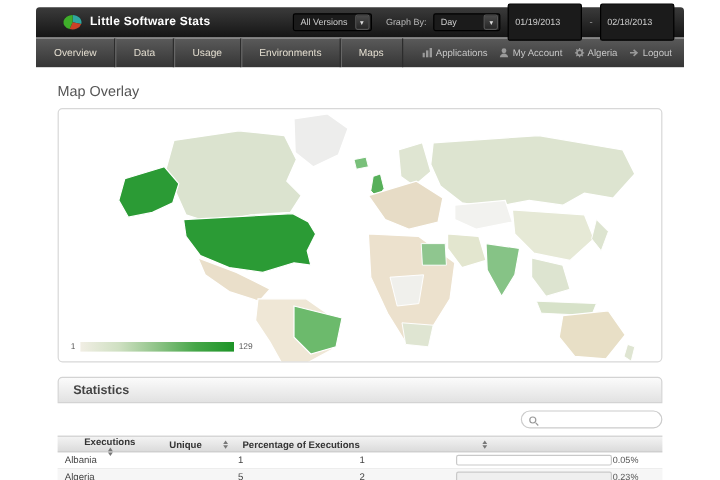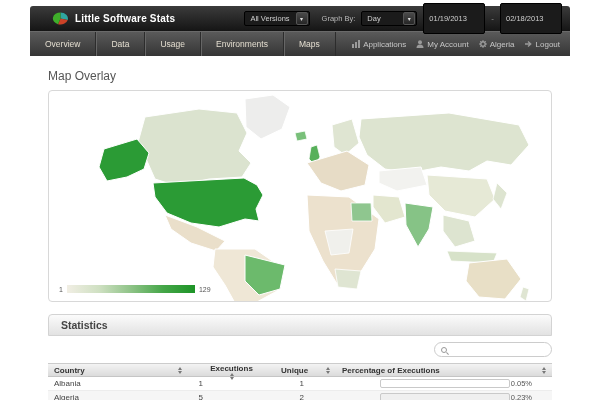--- a/index.html
+++ b/index.html
@@ -227,27 +227,20 @@
       </div>
 
       <div class="stats-toolbar">
         <div class="search-wrap">
           <span class="search-ico"></span>
           <input class="search-input" value="" style="">
         </div>
       </div>
 
       <div class="tbl-head">
-        <span class="th c-country">
-          <span>Country</span>
-          <span class="sort">
-              <i class="up"></i>
-              <i class="dn"></i>
-            </span>
-        </span>
         <span class="th c-exec">
           <span>Executions</span>
           <span class="sort">
               <i class="up"></i>
               <i class="dn"></i>
             </span>
         </span>
         <span class="th c-uniq">
           <span>Unique</span>
           <span class="sort">

